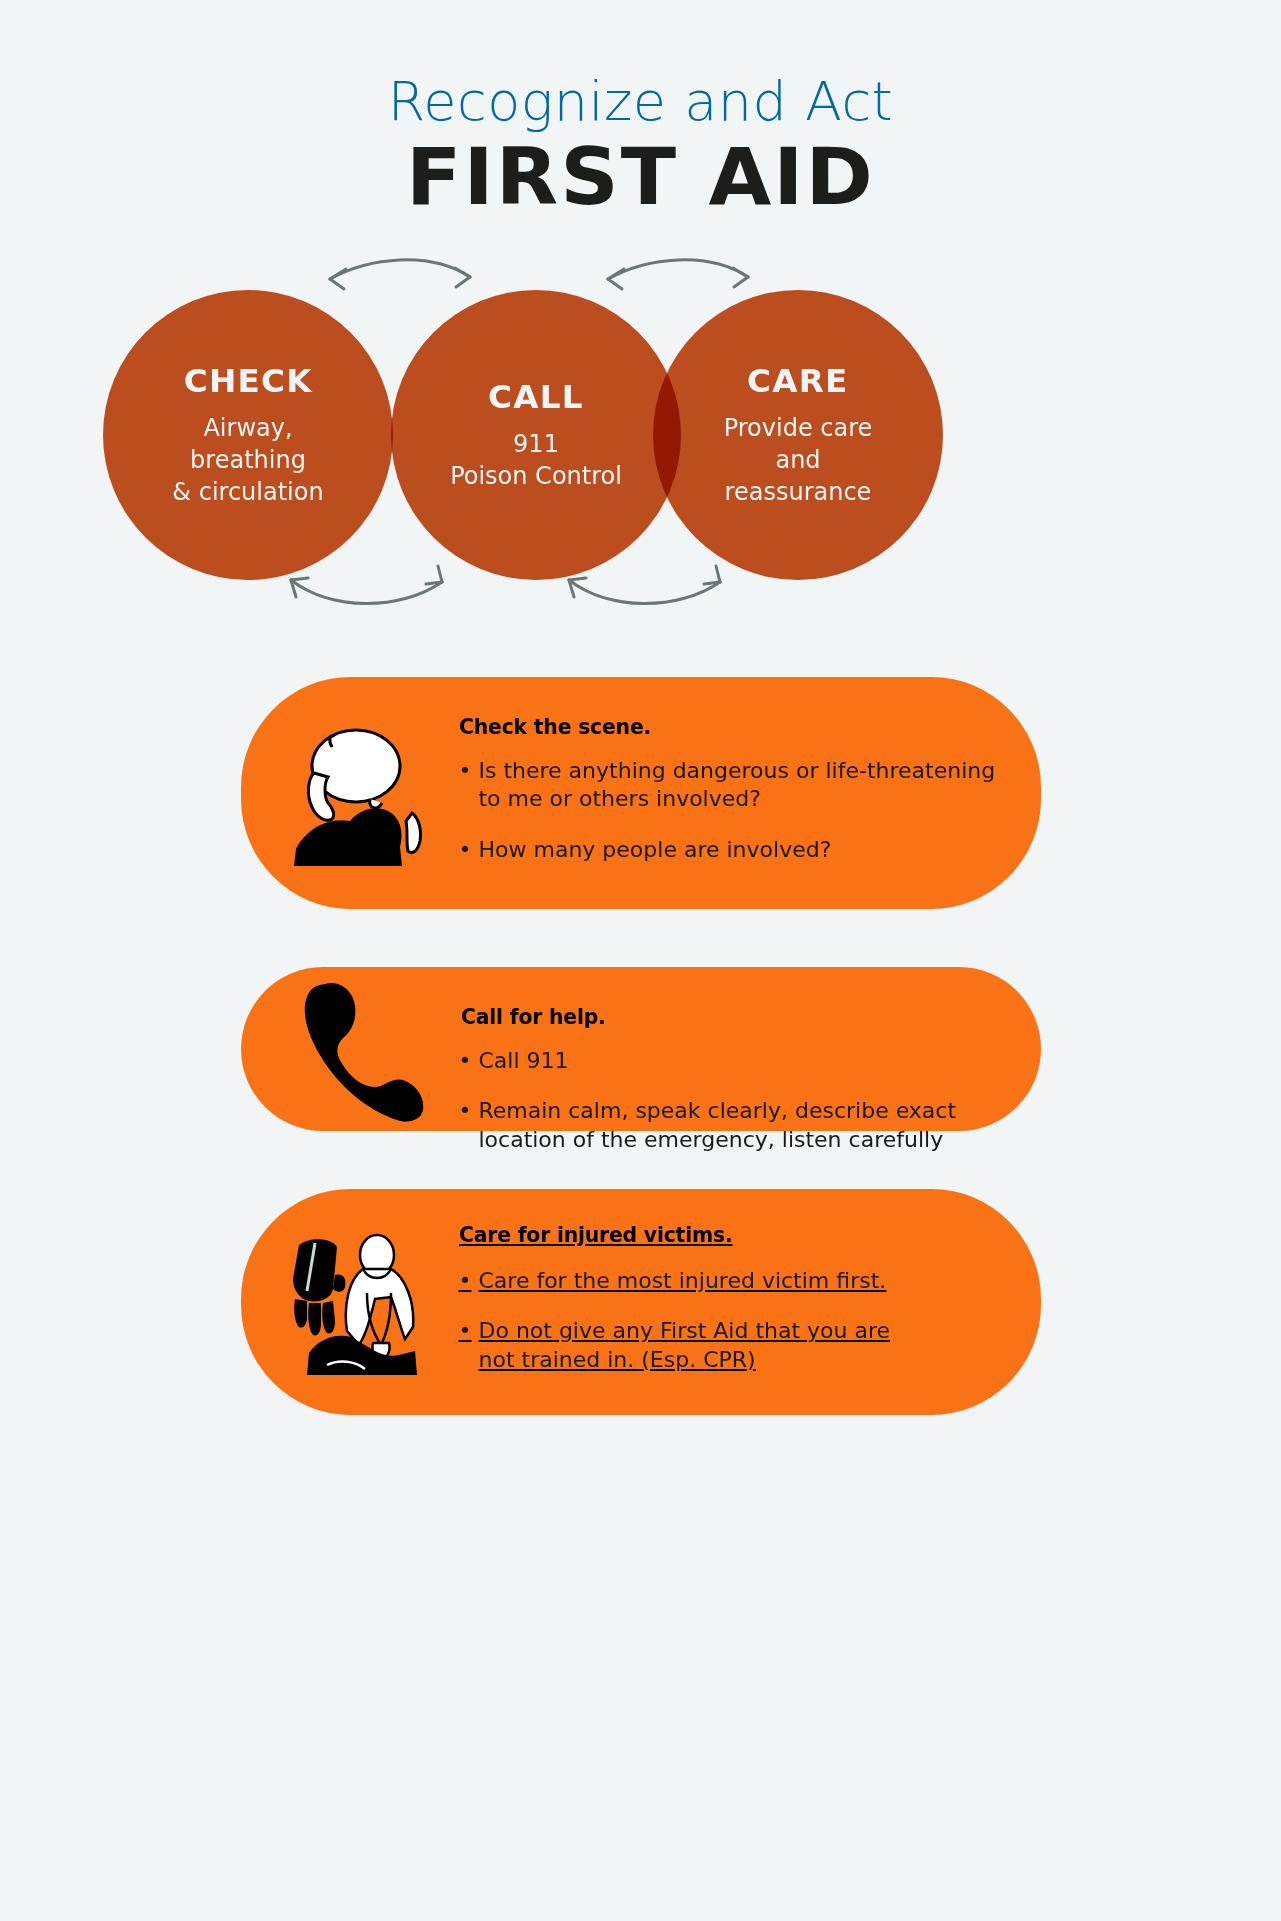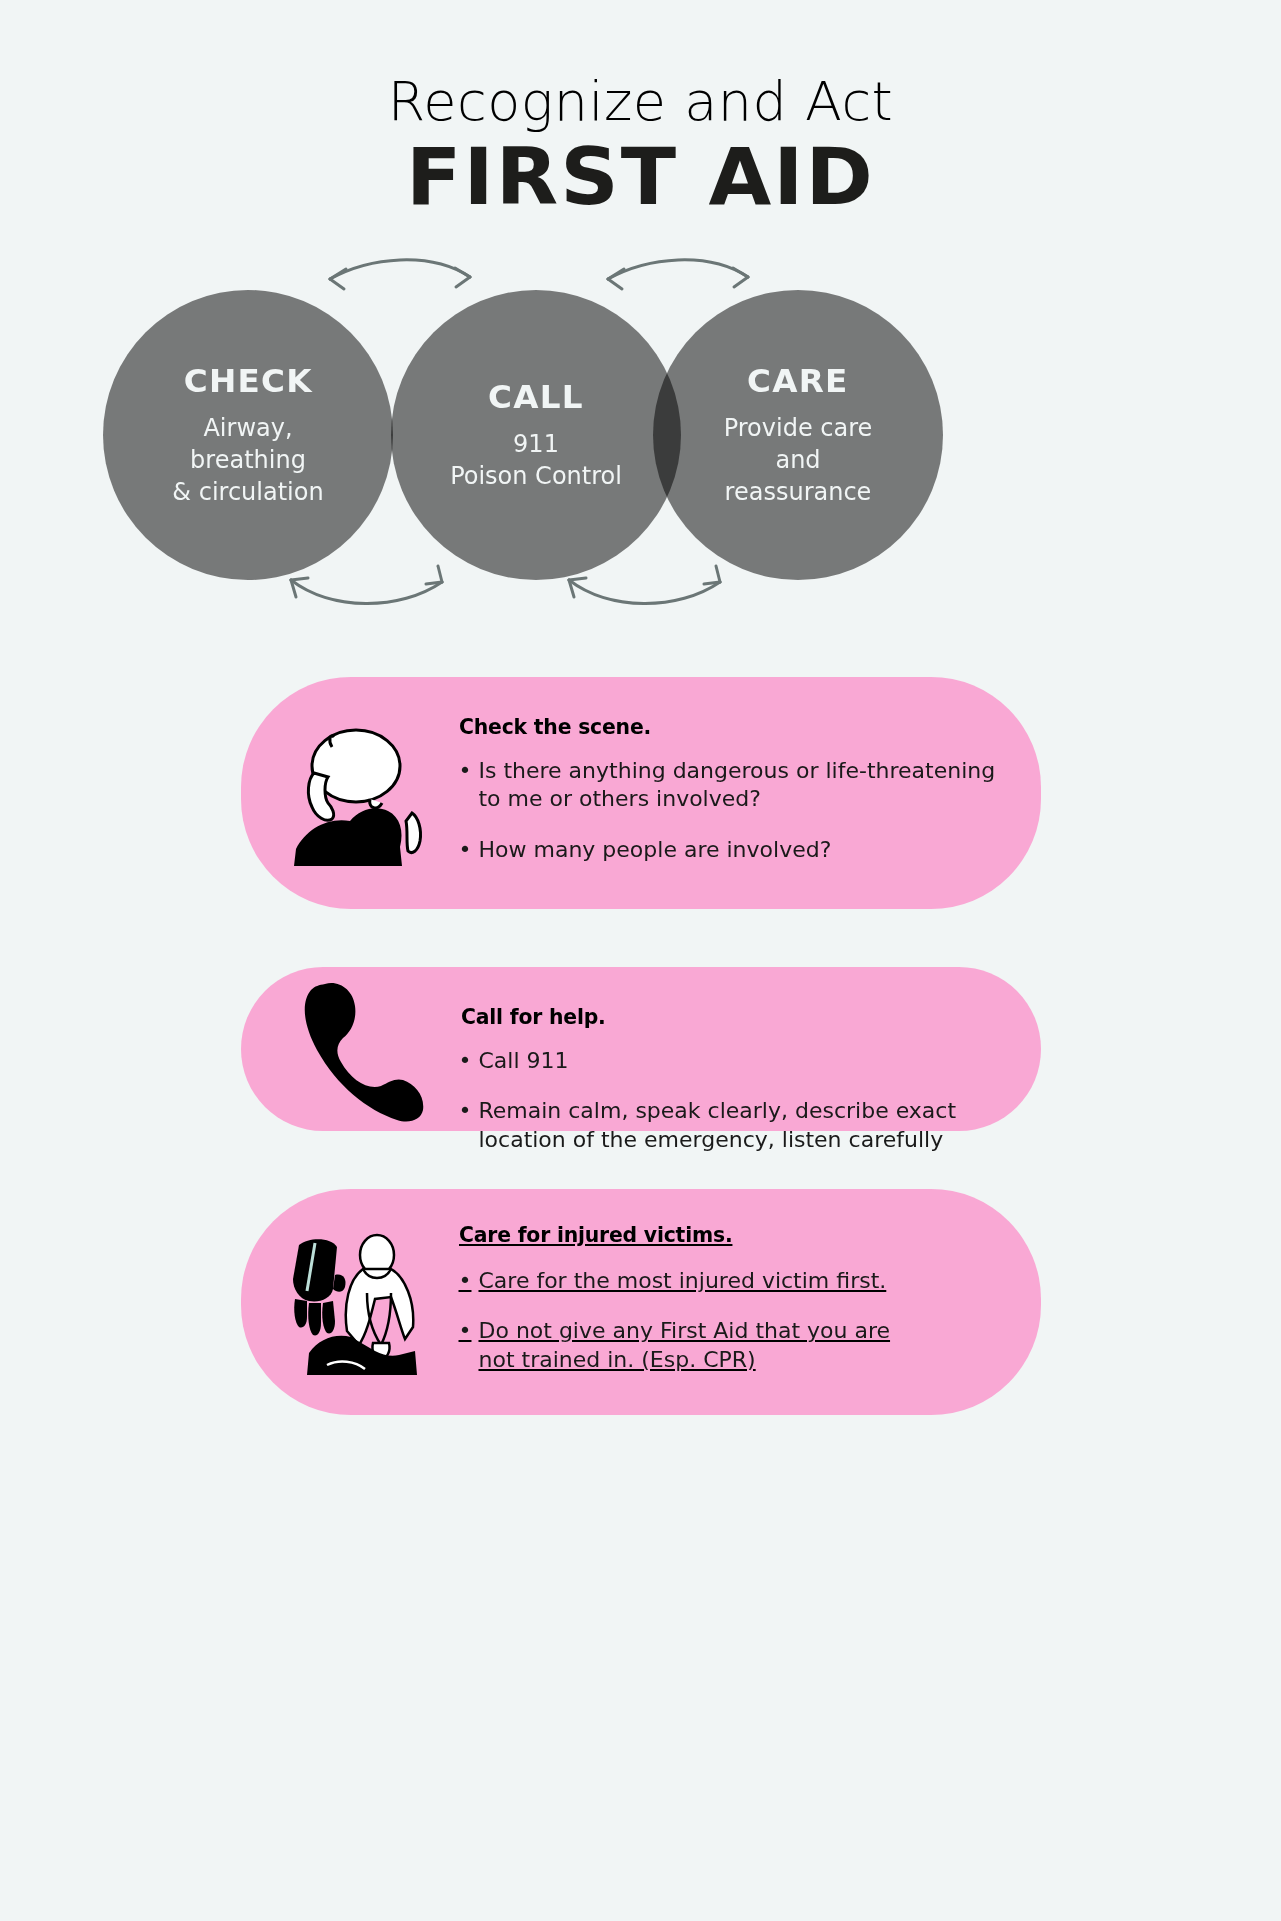--- a/index.html
+++ b/index.html
@@ -17,21 +17,21 @@
 
   
   .header {
     text-align: center;
     padding-top: 72px;
   }
   .title-script {
     font-family: "DejaVu Sans", sans-serif;
     font-size: 54px;
     font-weight: 300;
-    color: #000000;
+    color: #0369a1;
     letter-spacing: 0.5px;
     line-height: 1.1;
   }
   .title-main {
     font-family: "DejaVu Sans", sans-serif;
     font-size: 78px;
     font-weight: 700;
     color: #1d1d1b;
     letter-spacing: 2px;
     line-height: 1.05;
@@ -44,21 +44,21 @@
     position: relative;
     width: 1281px;
     height: 400px;
     margin-top: 36px;
   }
   .circle {
     position: absolute;
     width: 290px;
     height: 290px;
     border-radius: 50%;
-    background: #737373;
+    background: #c2410c;
     top: 35px;
     display: flex;
     flex-direction: column;
     align-items: center;
     justify-content: center;
     text-align: center;
     mix-blend-mode: multiply;
     opacity: 0.92;
   }
   .circle-1 { left: 103px; }
@@ -94,21 +94,21 @@
 
   
   .cards {
     position: relative;
     margin-top: 22px;
   }
   .card {
     position: relative;
     width: 800px;
     margin: 0 auto 58px auto;
-    background: #f9a8d4;
+    background: #f97316;
     border-radius: 110px;
     display: flex;
     align-items: flex-start;
     box-sizing: border-box;
   }
   .card-1 { height: 232px; padding: 34px 40px 34px 28px; }
   .card-2 { height: 164px; padding: 34px 40px 34px 28px; }
   .card-3 { height: 226px; padding: 30px 40px 30px 28px; text-decoration: underline; }
 
   .card-icon {

